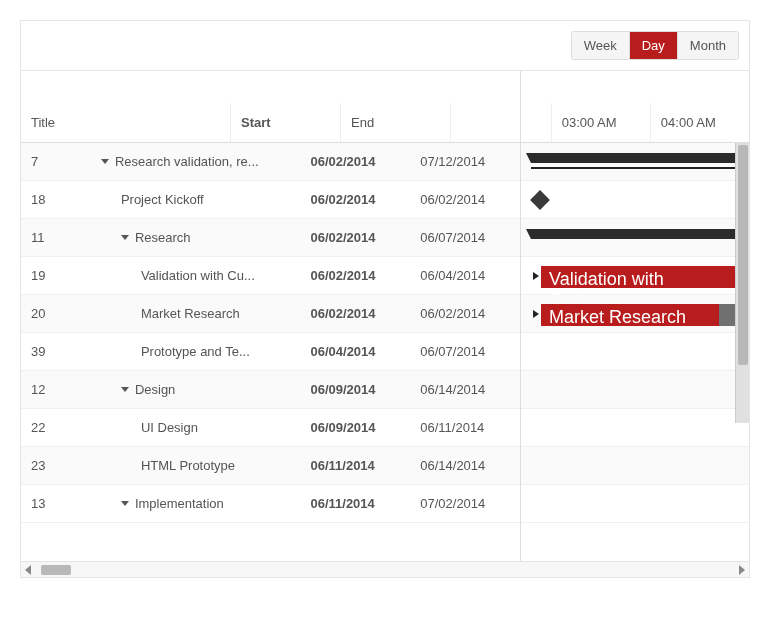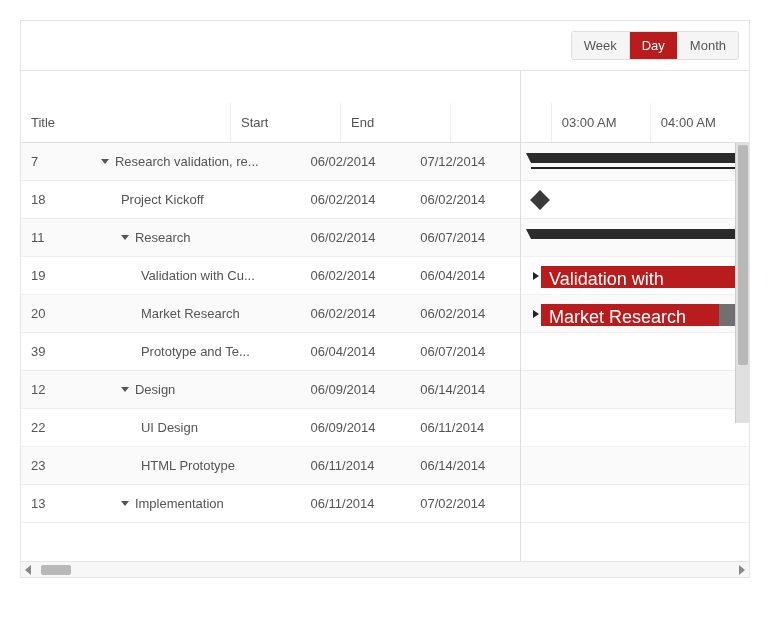--- a/index.html
+++ b/index.html
@@ -57,21 +57,21 @@
     align-items: flex-end;
   }
   .tree-header-cell {
     padding: 12px 10px;
     color: #555;
     font-weight: normal;
     border-right: 1px solid #eee;
   }
   .col-id { width: 70px; }
   .col-title { width: 210px; }
-  .col-start { width: 110px; }
+  .col-start { width: 110px; font-weight: bold; }
   .col-end { width: 110px; }
   .tree-rows { }
   .tree-row {
     display: flex;
     height: 38px;
     align-items: center;
     border-bottom: 1px solid #f0f0f0;
   }
   .tree-row:nth-child(odd) { background: #fafafa; }
   .tree-row:nth-child(even) { background: #fff; }

